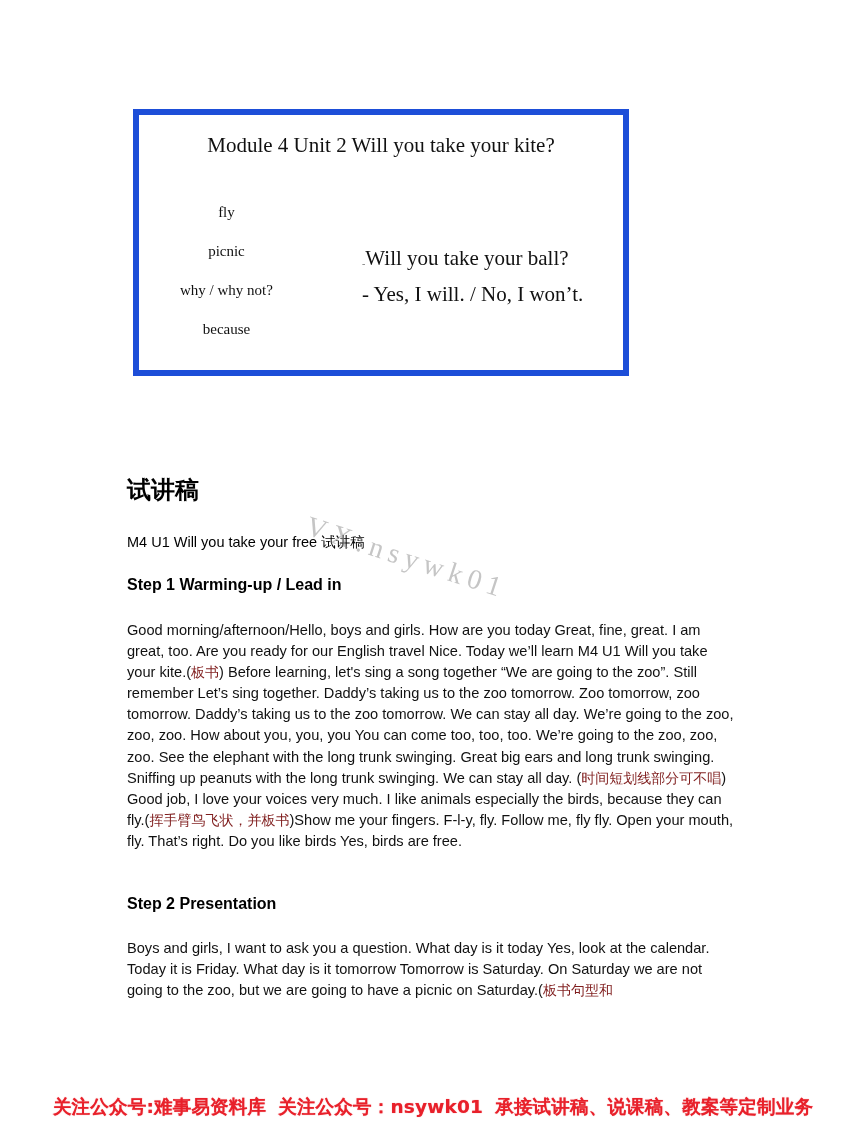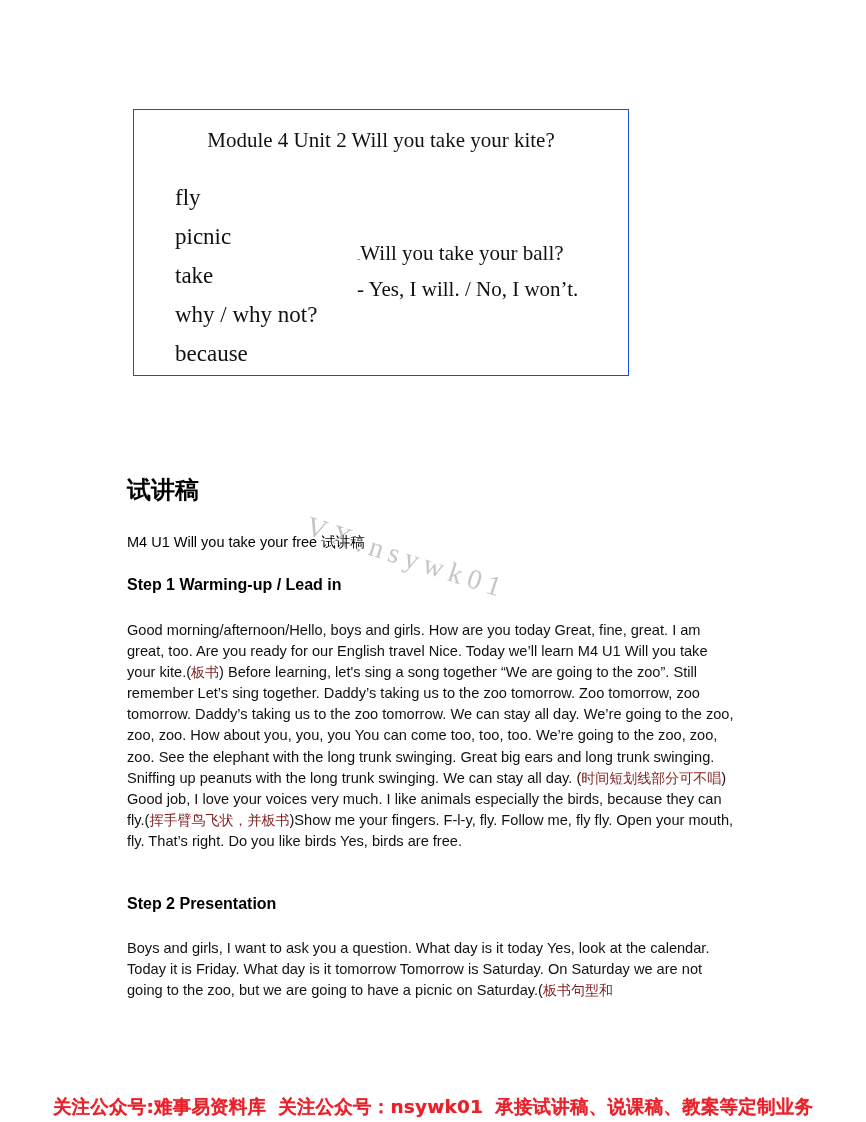--- a/index.html
+++ b/index.html
@@ -1,23 +1,23 @@
 <!DOCTYPE html>
 <html><head>
   <meta charset="utf-8">
   <style>
     html, body { margin: 0; padding: 0; background: #ffffff; }
     body { width: 866px; height: 1122px; position: relative; overflow: hidden; color: #000; }
     .board {
       position: absolute; left: 133px; top: 109px; width: 496px; height: 267px;
-      border: 1px solid #1d4ed8; box-sizing: border-box;
+      border: 6px solid #1d4ed8; box-sizing: border-box;
       font-family: "Liberation Serif", "DejaVu Serif", serif; color: #111;
     }
     .board-title { position: absolute; left: 0; right: 0; top: 18px; text-align: center; font-size: 21px; }
-    .vocab { position: absolute; left: 41px; top: 68px; font-size: 23px; line-height: 39px; }
+    .vocab { position: absolute; left: 41px; top: 78px; font-size: 15px; line-height: 39px; text-align: center; }
     .vocab div { white-space: nowrap; }
     .pattern { position: absolute; left: 223px; font-size: 21px; white-space: nowrap; }
     .pattern.q { top: 131px; }
     .pattern.a { top: 167px; }
     .dash-small { font-size: 10px; color: #777; vertical-align: -2px; }
     .doc { font-family: "Liberation Sans", "DejaVu Sans", sans-serif; }
     .heading-cn {
       position: absolute; left: 127px; top: 474px; font-size: 24px; font-weight: bold;
       font-family: "DejaVu Sans", sans-serif; letter-spacing: 0px;
     }
@@ -42,21 +42,20 @@
     .footer span { margin: 0 6px; }
   </style>
 </head>
 <body>
 
 <div class="board">
   <div class="board-title">Module 4 Unit 2 Will you take your kite?</div>
   <div class="vocab">
     <div>fly</div>
     <div>picnic</div>
-    <div>take</div>
     <div>why / why not?</div>
     <div>because</div>
   </div>
   <div class="pattern q"><span class="dash-small">-</span><span>Will you take your ball?</span></div>
   <div class="pattern a">- Yes, I will. / No, I won’t.</div>
 </div>
 
 <div class="doc">
   <div class="heading-cn">试讲稿</div>
   <div class="subtitle">M4 U1 Will you take your free  试讲稿</div>

